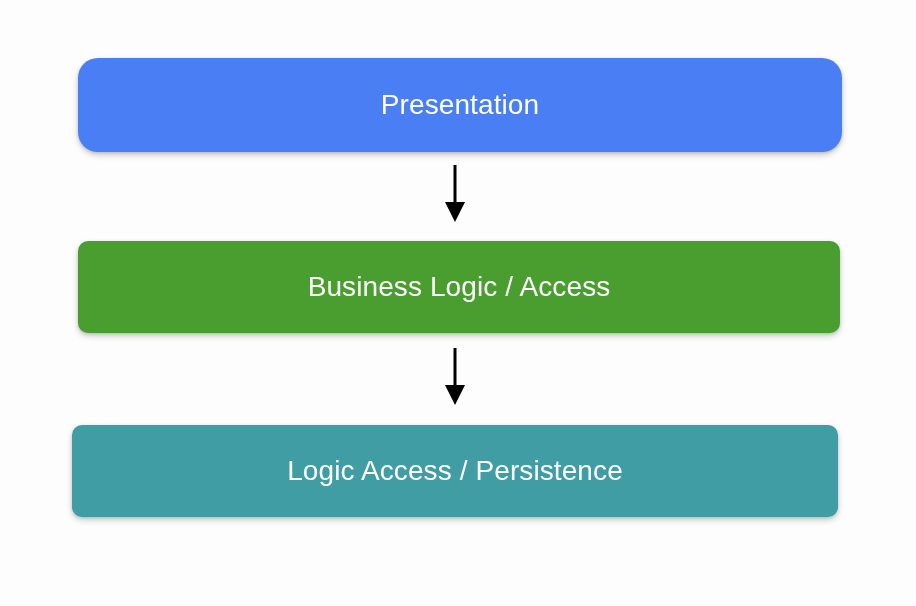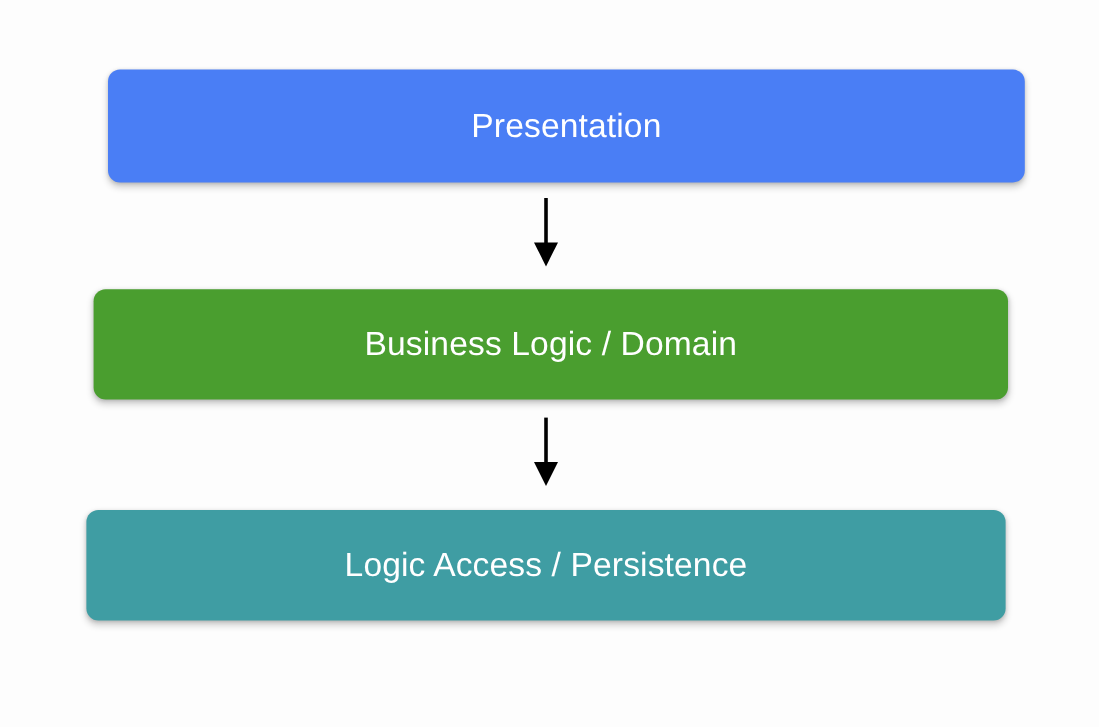--- a/index.html
+++ b/index.html
@@ -48,33 +48,33 @@
   .connector svg {
     display: block;
     overflow: visible;
   }
 </style>
 </head>
 <body style="background: rgb(253, 253, 253);">
 
 <div id="diagram-canvas">
 
-  <div class="layer-box" id="box-presentation" style="left: 90px; top: 58px; width: 764px; height: 94px; background: rgb(74, 126, 245);">
+  <div class="layer-box" id="box-presentation" style="left: 78px; top: 58px; width: 764px; height: 94px; background: rgb(74, 126, 245); border-radius: 20px;">
     <span class="layer-label" style="color: rgb(255, 255, 255);">Presentation</span>
   </div>
 
   <div class="connector" id="connector-0" style="left: 440px; top: 165px;">
     <svg width="30" height="57" viewBox="0 0 30 57">
       <line x1="15" y1="0" x2="15" y2="41" stroke="#000000" stroke-width="3"></line>
       <polygon points="15,57 5,37 25,37" fill="#000000"></polygon>
     </svg>
   </div>
 
   <div class="layer-box" id="box-business-logic" style="left: 78px; top: 241px; width: 762px; height: 92px; background: rgb(74, 158, 47);">
-    <span class="layer-label" style="color: rgb(255, 255, 255);">Business Logic / Domain</span>
+    <span class="layer-label" style="color: rgb(255, 255, 255);">Business Logic / Access</span>
   </div>
 
   <div class="connector" id="connector-1" style="left: 440px; top: 348px;">
     <svg width="30" height="57" viewBox="0 0 30 57">
       <line x1="15" y1="0" x2="15" y2="41" stroke="#000000" stroke-width="3"></line>
       <polygon points="15,57 5,37 25,37" fill="#000000"></polygon>
     </svg>
   </div>
 
   <div class="layer-box" id="box-data-access" style="left: 72px; top: 425px; width: 766px; height: 92px; background: rgb(63, 157, 163);">

